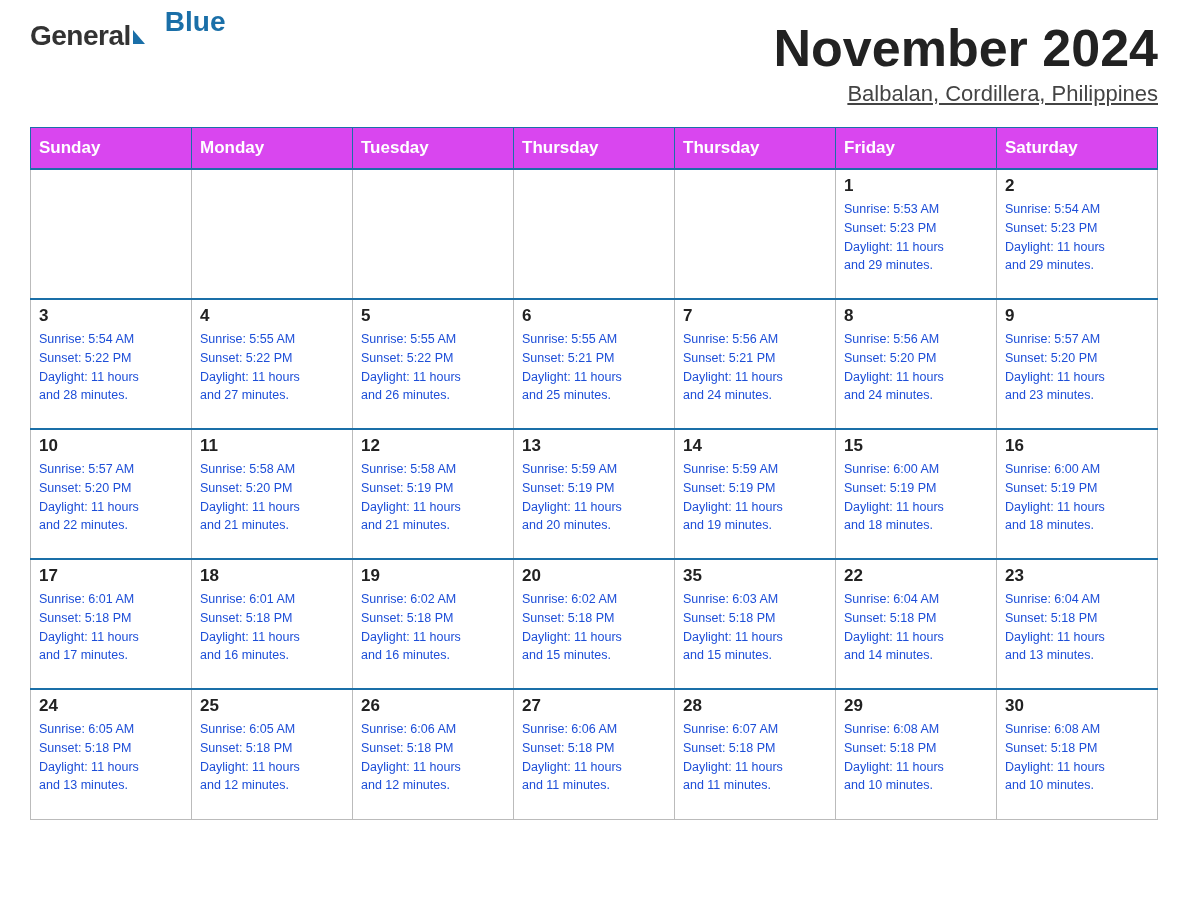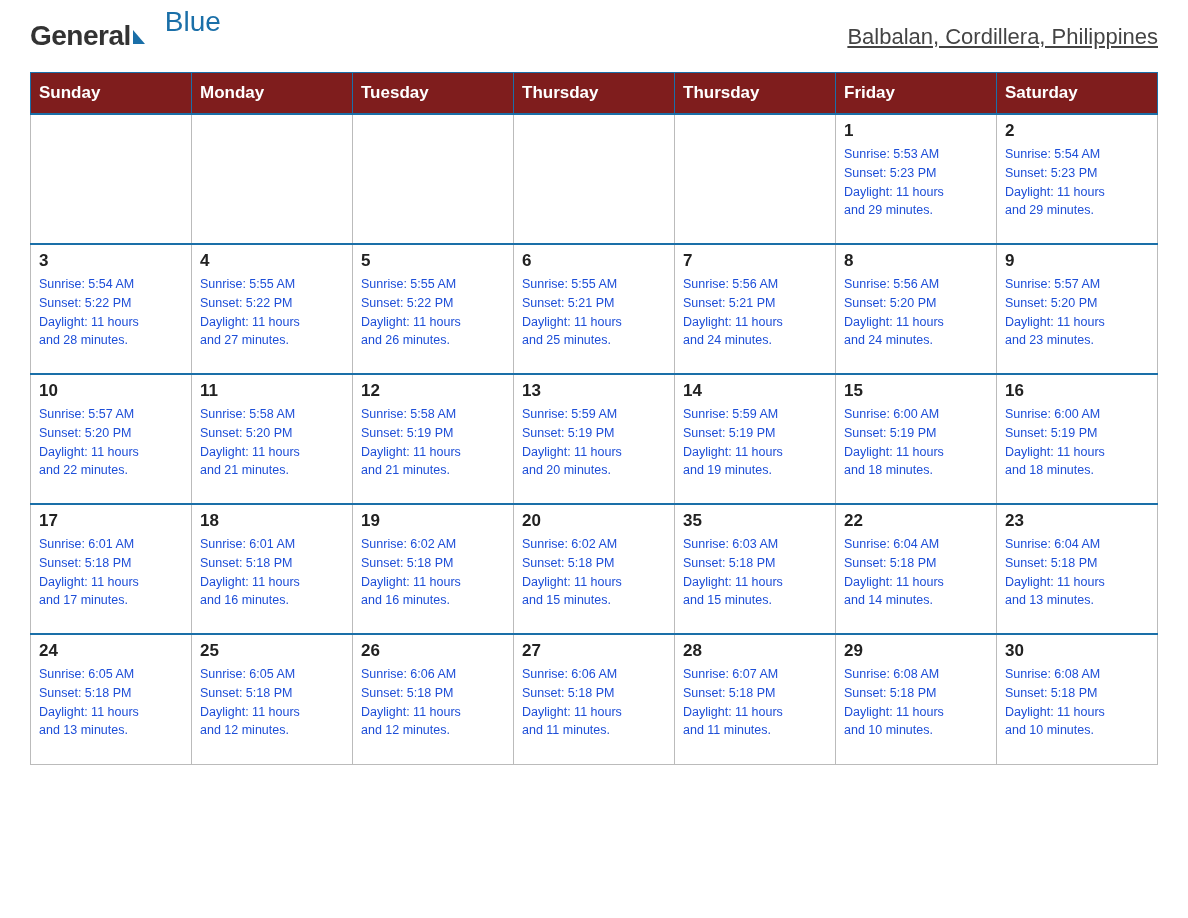--- a/index.html
+++ b/index.html
@@ -36,21 +36,21 @@
       width: 0;
       height: 0;
       border-left: 12px solid #1a6fa8;
       border-top: 14px solid transparent;
       border-bottom: 0px solid transparent;
       margin-left: 2px;
       margin-top: 2px;
     }
     .logo-bottom {
       font-size: 28px;
-      font-weight: normal;
+      font-weight: bold;
       color: #1a6fa8;
       margin-top: -8px;
       margin-left: 2px;
     }
     .title-section {
       text-align: right;
     }
     .month-title {
       font-size: 52px;
       font-weight: bold;
@@ -62,21 +62,21 @@
       color: #444;
       margin-top: 4px;
       text-decoration: underline;
     }
     .calendar {
       width: 100%;
       border-collapse: collapse;
       border: 1px solid #999;
     }
     .calendar th {
-      background-color: #7f1d1d;
+      background-color: #d946ef;
       color: #fff;
       font-size: 17px;
       font-weight: bold;
       padding: 10px 8px;
       text-align: left;
       border: 1px solid #1a6fa8;
     }
     .calendar td {
       vertical-align: top;
       border: 1px solid #bbb;
@@ -111,20 +111,21 @@
     <div class="logo-top">
       <span class="logo-general">General</span>
       <div class="logo-triangle"></div>
     </div>
     <div style="display:flex; align-items:center; margin-top:-6px;">
       <div style="width:18px;"></div>
       <span class="logo-bottom">Blue</span>
     </div>
   </div>
   <div class="title-section">
+    <div class="month-title">November 2024</div>
     <div class="location-title">Balbalan, Cordillera, Philippines</div>
   </div>
 </div>
 
 <table class="calendar">
   <thead>
     <tr>
       <th>Sunday</th>
       <th>Monday</th>
       <th>Tuesday</th>

